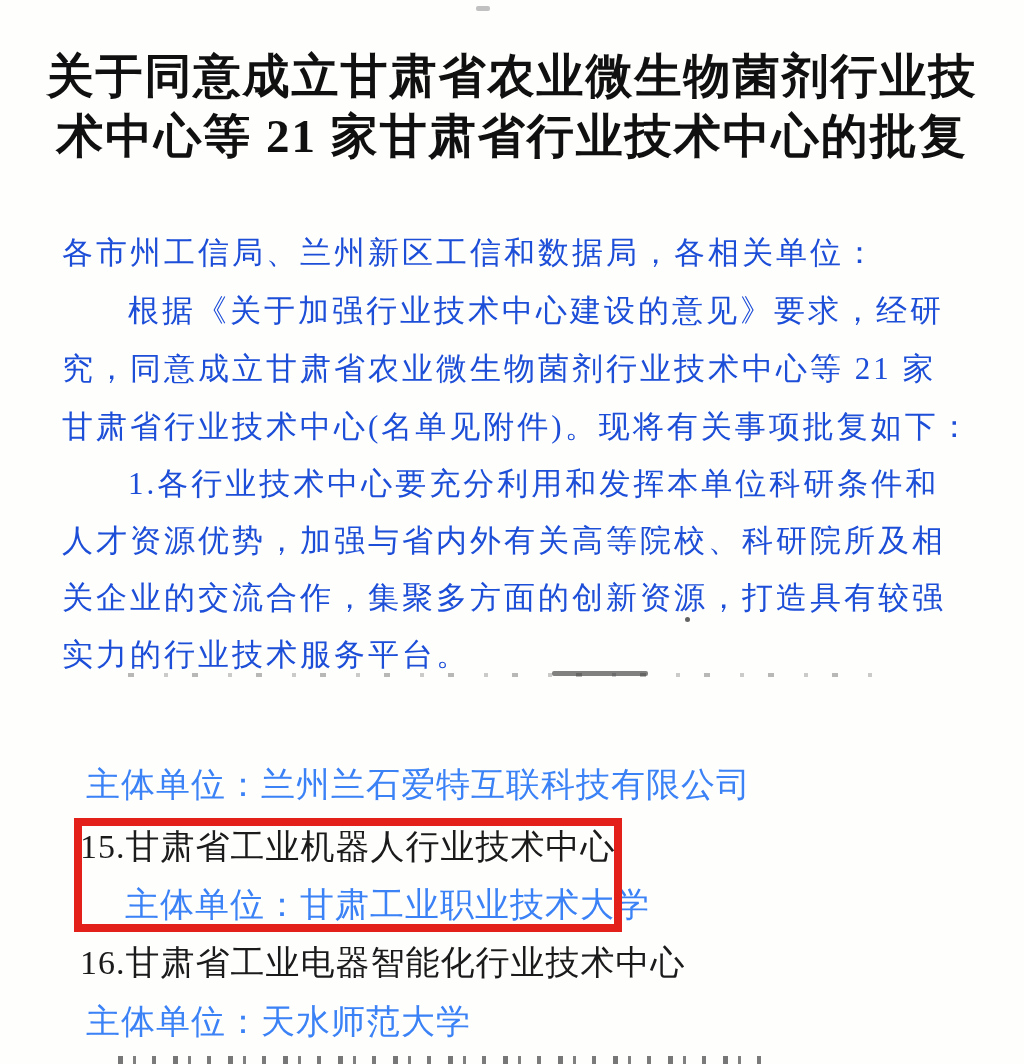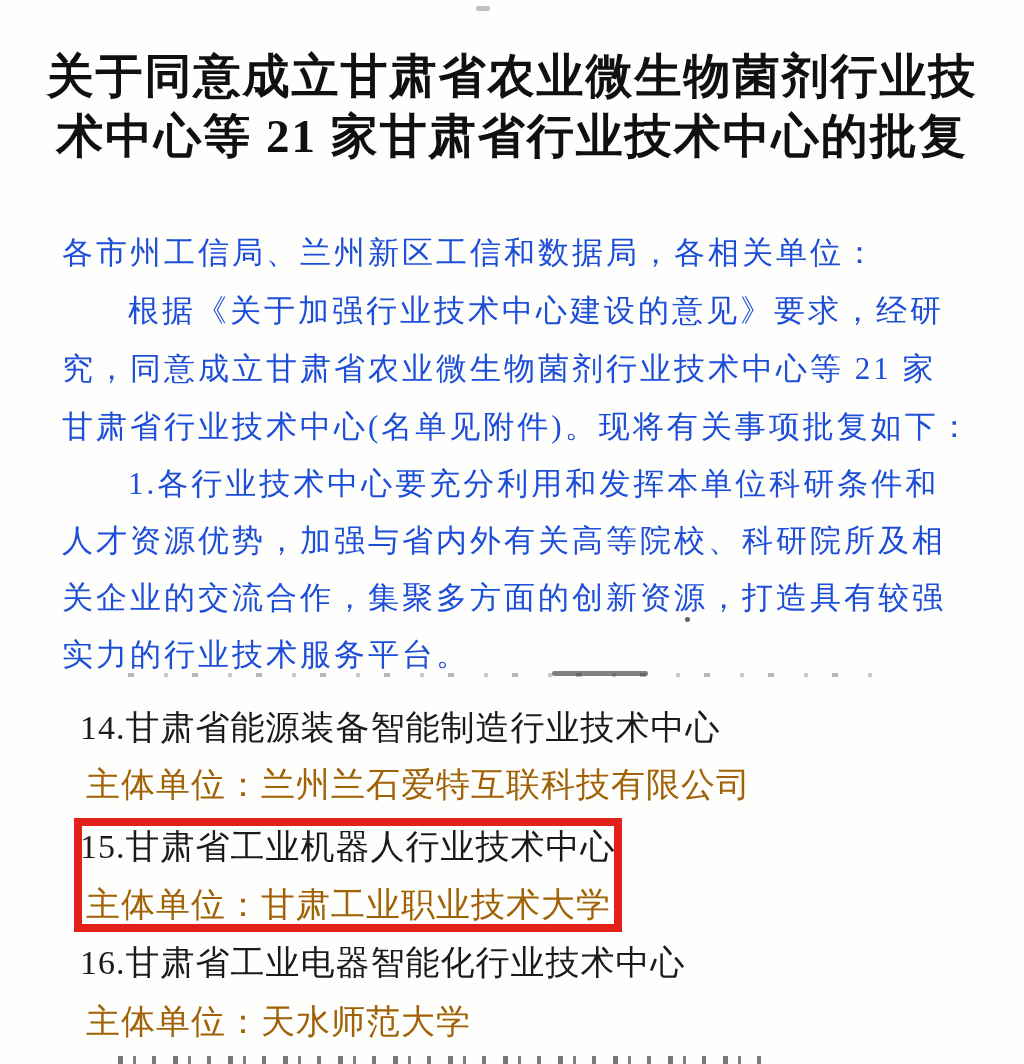--- a/index.html
+++ b/index.html
@@ -58,26 +58,26 @@
 
   
   .entry-num {
     position:absolute; left:80px;
     font-size:34px; letter-spacing:1px;
     white-space:nowrap; line-height:1.2; color:#1b1b1b;
   }
   .entry-org {
     position:absolute; left:86px;
     font-size:34px; letter-spacing:1px;
-    white-space:nowrap; line-height:1.2; color:#a16207;
+    white-space:nowrap; line-height:1.2; color:#3b82f6;
   }
   .e14n { top:708px; }
   .e14o { top:765px; }
   .e15n { top:827px; }
-  .e15o { top:885px; }
+  .e15o { top:885px;margin-left:39px; }
   .e16n { top:943px; }
   .e16o { top:1002px; }
 
   
   .red-box {
     position:absolute; left:74px; top:818px;
     width:548px; height:114px;
     border:8px solid #e3211a;
     box-sizing:border-box;
     pointer-events:none;
@@ -116,21 +116,20 @@
   <div class="bline bl-3">究，同意成立甘肃省农业微生物菌剂行业技术中心等 21 家</div>
   <div class="bline bl-4">甘肃省行业技术中心(名单见附件)。现将有关事项批复如下：</div>
   <div class="bline bl-5 indent">1.各行业技术中心要充分利用和发挥本单位科研条件和</div>
   <div class="bline bl-6">人才资源优势，加强与省内外有关高等院校、科研院所及相</div>
   <div class="bline bl-8">实力的行业技术服务平台。</div>
   <div class="bline bl-7">关企业的交流合作，集聚多方面的创新资源，打造具有较强</div>
 
   <div class="faint-line"></div>
   <div class="faint-smear"></div>
 
-  <div class="entry-num e14n">14.甘肃省能源装备智能制造行业技术中心</div>
   <div class="entry-org e14o">主体单位：兰州兰石爱特互联科技有限公司</div>
 
   <div class="entry-num e15n">15.甘肃省工业机器人行业技术中心</div>
   <div class="entry-org e15o">主体单位：甘肃工业职业技术大学</div>
   <div class="red-box"></div>
 
   <div class="entry-num e16n">16.甘肃省工业电器智能化行业技术中心</div>
   <div class="entry-org e16o">主体单位：天水师范大学</div>
 
   <div class="clipped-next-line"></div>

